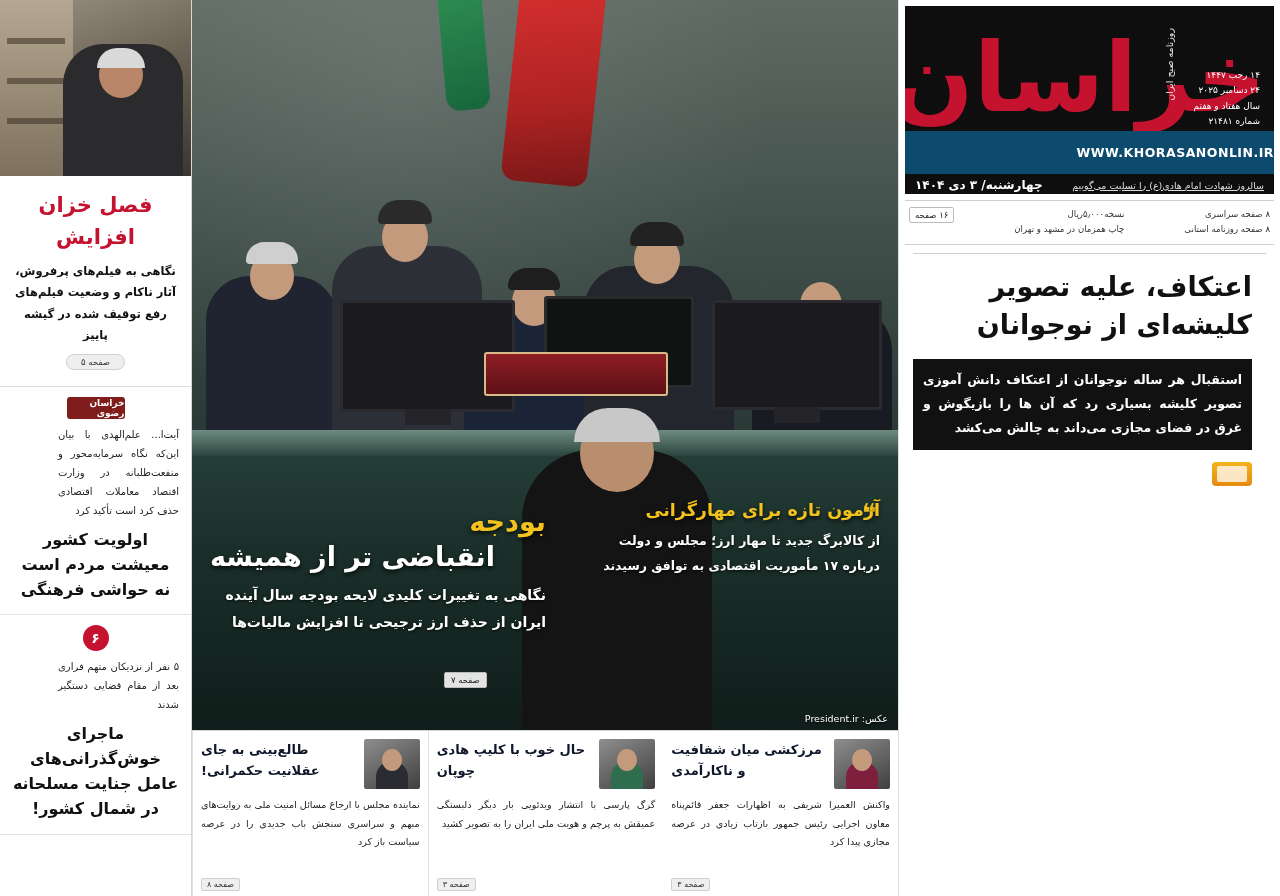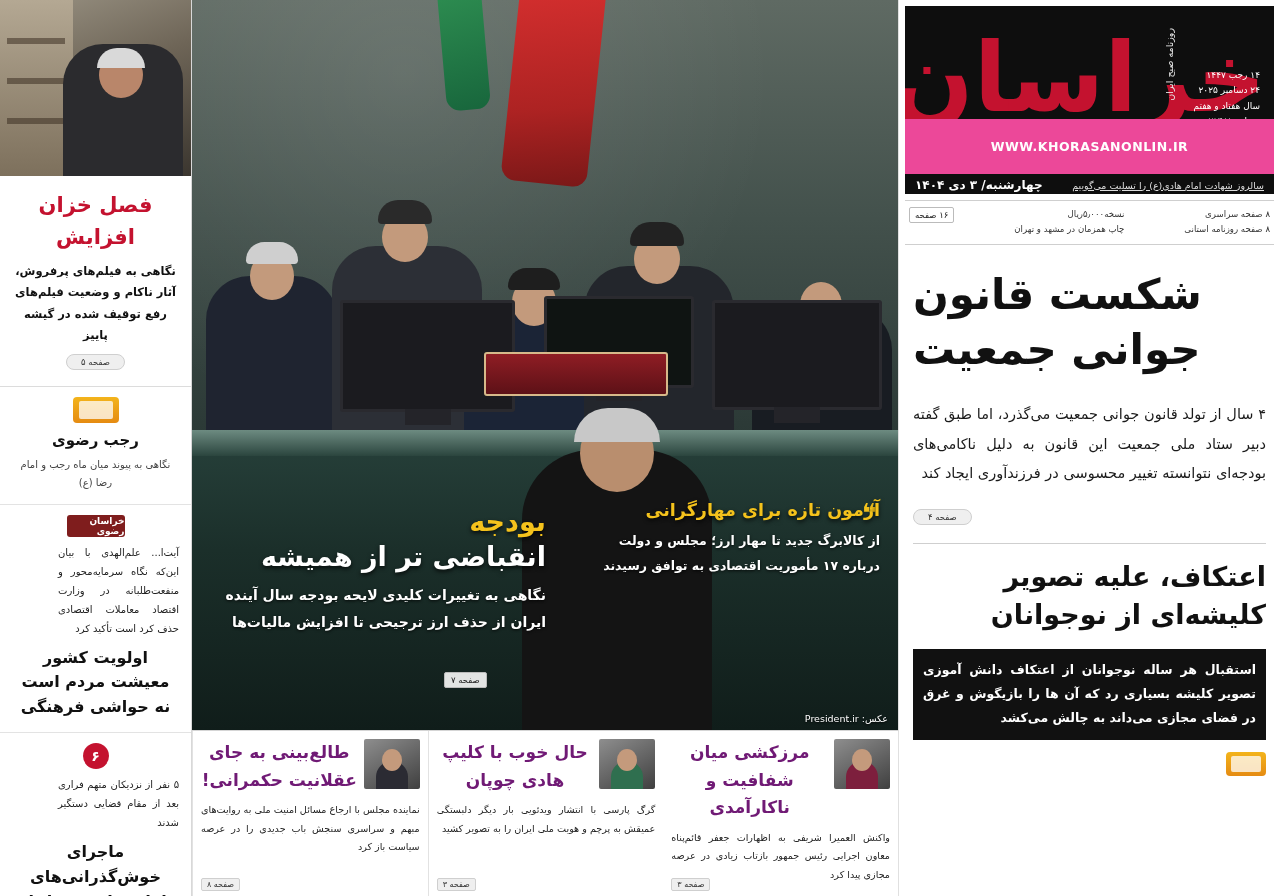--- a/index.html
+++ b/index.html
@@ -205,21 +205,21 @@
   }
   .redbook {
     position: absolute; top: 352px; left: 292px; width: 184px; height: 44px;
     background: linear-gradient(180deg,#8f1d24,#5d1117);
     border: 2px solid #d7b98a; border-radius: 3px;
   }
   .ov-left {
     position: absolute; left: 18px; top: 506px; width: 336px; text-align: left; direction: rtl;
   }
   .ov-left .l1 { font-size: 27px; color: #f4c21c; font-weight: bold; text-align: right; text-shadow: 0 2px 4px rgba(0,0,0,.8);}
-  .ov-left .l2 { font-size: 27px; color: #ffffff; font-weight: bold; text-align: right; margin-top: 4px; text-shadow: 0 2px 4px rgba(0,0,0,.8);}
+  .ov-left .l2 { font-size: 27px; color: #ffffff; font-weight: bold; margin-top: 4px; text-shadow: 0 2px 4px rgba(0,0,0,.8);}
   .ov-left .l3 { font-size: 14px; color: #ffffff; font-weight: bold; line-height: 1.9; margin-top: 10px; text-align: right; text-shadow: 0 1px 3px rgba(0,0,0,.8);}
   .ov-right {
     position: absolute; left: 396px; top: 500px; width: 292px; direction: rtl; text-align: right;
   }
   .ov-right .t1 { font-size: 17.5px; color: #f4c21c; font-weight: bold; text-shadow: 0 2px 4px rgba(0,0,0,.8); }
   .ov-right .t2 { font-size: 12.5px; color: #fff; font-weight: bold; line-height: 2; margin-top: 8px; text-shadow: 0 1px 3px rgba(0,0,0,.8); }
   .quote-mark {
     position: absolute; left: 670px; top: 498px; color: #f4c21c; font-size: 26px; font-weight: bold;
   }
   .photo-credit {
@@ -257,23 +257,23 @@
     position: absolute; right: 14px; top: 62px;
     color: #fff; font-size: 9px; direction: rtl; text-align: right;
     line-height: 1.7;
   }
   .mast-tag {
     position: absolute; right: 110px; top: 22px; color: #e8e8e8; font-size: 9.5px; direction: rtl;
     transform: rotate(-90deg); transform-origin: right top;
   }
   .mast-url {
     position: absolute; left: 0; right: 0; bottom: 20px;
-    background: #ec4899; color: #fff;
+    background: #0c4a6e; color: #fff;
     font-size: 12.5px; font-weight: bold; letter-spacing: .5px;
-    text-align: center; padding: 20px 0;
+    text-align: right; padding: 14px 0;
     direction: ltr;
   }
   .mast-date {
     position: absolute; left: 0; right: 0; bottom: 2px;
     display: flex; justify-content: space-between; align-items: center;
     padding: 0 10px; color: #fff; font-size: 10.5px; direction: rtl;
   }
   .mast-date .d1 { font-weight: bold; font-size: 12px; }
   .mast-date .d2 { font-size: 9.5px; color: #ddd; text-decoration: underline; }
 
@@ -298,21 +298,21 @@
   }
   .lead p {
     font-size: 14.5px; line-height: 2.05; color: #1a1a1a; margin-top: 22px;
     text-align: justify; direction: rtl;
   }
   .lead .chip-wrap { text-align: left; margin-top: 12px; }
 
   .divider { height: 1px; background: #cfcfcf; margin: 8px 14px; }
 
   .second {
-    padding: 6px 14px 10px 14px; direction: rtl;
+    padding: 6px 28px 10px 14px; direction: rtl;
   }
   .second h2 {
     font-size: 27px; line-height: 1.42; color: #111; font-weight: bold; text-align: right;
   }
   .second-banner {
     margin-top: 14px;
     background: #111; color: #fff;
     padding: 9px 10px;
     font-size: 12.5px; line-height: 1.95; font-weight: bold; text-align: justify;
     direction: rtl;
@@ -342,21 +342,21 @@
   .bthumb {
     width: 56px; height: 50px; flex: 0 0 56px; border-radius: 2px;
     background: linear-gradient(150deg,#8e8e8e,#3f3f3f);
     position: relative; overflow: hidden;
   }
   .bthumb .b1 { position:absolute; bottom:0; left:12px; width:32px; height:28px; background:#2b2b33; border-radius:16px 16px 0 0;}
   .bthumb .b2 { position:absolute; bottom:18px; left:18px; width:20px; height:22px; background:#c49a7c; border-radius:50%;}
   .bthumb.scarf .b1 { background:#7d1f3d; }
   .bthumb.green .b1 { background:#2f6f4f; }
   .btitle {
-    font-size: 17px; font-weight: bold; color: #701a75; line-height: 1.62; text-align: center; flex: 1 1 auto;
+    font-size: 13px; font-weight: bold; color: #0f172a; line-height: 1.62; text-align: left; flex: 1 1 auto;
   }
   .bbody {
     font-size: 9.6px; color: #222; line-height: 1.95; margin-top: 7px; text-align: justify;
   }
   .bchip {
     position: absolute; bottom: 5px; left: 8px;
     background: #efefef; border: 1px solid #cfcfcf; color: #333;
     font-size: 8px; padding: 1px 5px; border-radius: 2px;
   }
 </style>
@@ -379,26 +379,20 @@
     </div>
 
     <div class="side-red-block">
       <div class="side-red-title">فصل خزان افزایش</div>
       <div class="side-red-body">نگاهی به فیلم‌های پرفروش، آثار ناکام و وضعیت فیلم‌های رفع توقیف شده در گیشه پاییز</div>
       <div class="chip-row">
         <span class="page-chip">صفحه ۵</span>
       </div>
     </div>
 
-    <div class="side-item">
-      <div class="side-logo"></div>
-      <div class="side-item-title">رجب رضوی</div>
-      <div class="side-item-sub">نگاهی به پیوند میان
-ماه رجب و امام رضا (ع)</div>
-    </div>
 
     <div class="side-item">
       <div class="side-badge">خراسان رضوی</div>
       <div class="side-body">آیت‌ا... علم‌الهدی با بیان این‌که نگاه سرمایه‌محور و منفعت‌طلبانه در وزارت اقتصاد معاملات اقتصادی حذف کرد است تأکید کرد</div>
       <div class="side-headline">اولویت کشور معیشت مردم است نه حواشی فرهنگی</div>
     </div>
 
     <div class="side-item">
       <div class="side-num">۶</div>
       <div class="side-body">۵ نفر از نزدیکان متهم فراری بعد از مقام قضایی دستگیر شدند</div>
@@ -475,27 +469,20 @@
     </div>
 
     <div class="infobar">
       <div class="col" style="white-space:pre-line;">٨ صفحه سراسری
 ٨ صفحه روزنامه استانی</div>
       <div class="col" style="white-space:pre-line;">نسخه۵٫۰۰۰ریال
 چاپ همزمان در مشهد و تهران</div>
       <div class="chipbox">۱۶ صفحه</div>
     </div>
 
-    <div class="lead">
-      <h1>شکست قانون جوانی جمعیت</h1>
-      <p>۴ سال از تولد قانون جوانی جمعیت می‌گذرد، اما طبق گفته دبیر ستاد ملی جمعیت این قانون به دلیل ناکامی‌های بودجه‌ای نتوانسته تغییر محسوسی در فرزندآوری ایجاد کند</p>
-      <div class="chip-wrap">
-        <span class="page-chip">صفحه ۴</span>
-      </div>
-    </div>
 
     <div class="divider"></div>
 
     <div class="second">
       <h2>اعتکاف، علیه تصویر کلیشه‌ای از نوجوانان</h2>
       <div class="second-banner">استقبال هر ساله نوجوانان از اعتکاف دانش آموزی تصویر کلیشه بسیاری رد که آن ها را بازیگوش و غرق در فضای مجازی می‌داند به چالش می‌کشد</div>
       <div class="second-logo"></div>
     </div>
   </div>
 

